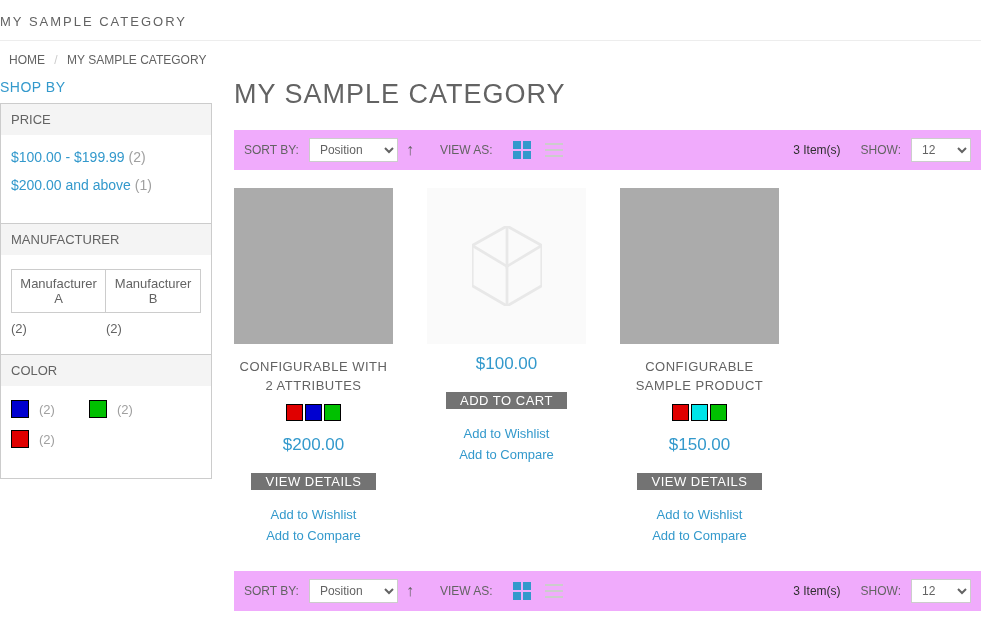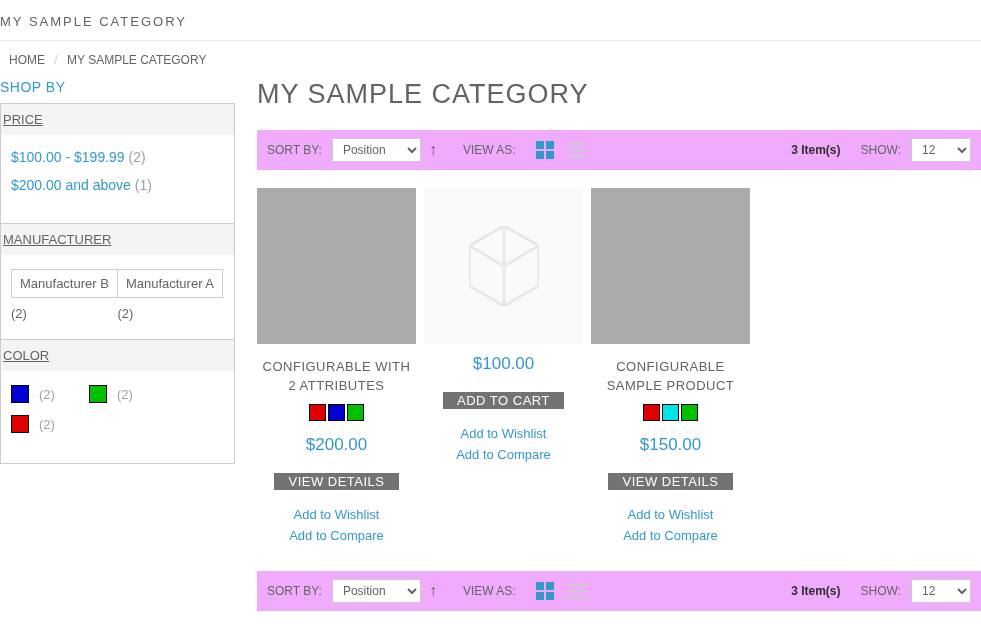--- a/index.html
+++ b/index.html
@@ -4,24 +4,24 @@
 <style>
 * { box-sizing: border-box; margin: 0; padding: 0; }
 body { font-family: Arial, Helvetica, sans-serif; color: #636363; background: #fff; }
 .container { width: 981px; margin: 0 auto; }
 .category-title-bar { padding: 12px 0 10px 0; border-bottom: 1px solid #ededed; }
 .category-title-bar span { font-size: 13px; letter-spacing: 2px; color: #636363; }
 .breadcrumbs { padding: 12px 9px; font-size: 12px; color: #636363; }
 .breadcrumbs a { color: #636363; text-decoration: none; }
 .breadcrumbs .sep { margin: 0 6px; color: #ccc; }
 .main-layout { display: flex; gap: 22px; }
-.sidebar { width: 235px; }
+.sidebar { width: 212px; }
 .shop-by { color: #3399cc; font-size: 14px; font-weight: 400; margin-bottom: 8px; letter-spacing: 0.5px; }
 .sidebar-block { border: 1px solid #ccc; }
-.filter-section .filter-title { background: #f4f4f4; border-top: 1px solid #ccc; padding: 8px 2px; font-size: 13px; color: #636363; text-decoration: underline; }
+.filter-section .filter-title { background: #f4f4f4; border-top: 1px solid #ccc; padding: 8px 10px; font-size: 13px; color: #636363; }
 .filter-section:first-child .filter-title { border-top: none; }
 .filter-body { padding: 14px 10px 18px 10px; }
 .price-item { display: block; color: #3399cc; text-decoration: none; font-size: 14px; margin-bottom: 12px; }
 .price-item .count { color: #a0a0a0; }
 .mfr-row { display: flex; }
 .mfr-btn { border: 1px solid #ccc; background: #fff; padding: 6px 8px; font-size: 13px; color: #636363; cursor: pointer; }
 .mfr-btn + .mfr-btn { border-left: none; }
 .mfr-counts { display: flex; margin-top: 8px; }
 .mfr-counts span { width: 107px; font-size: 13px; color: #636363; }
 .color-grid { display: flex; flex-wrap: wrap; }
@@ -34,23 +34,23 @@
 .toolbar.bottom { margin-top: 28px; margin-bottom: 0; }
 .toolbar .lbl { margin-right: 10px; }
 .toolbar select { border: 1px solid #ccc; background: #fff; font-size: 12px; padding: 2px 18px 2px 6px; height: 24px; color: #636363; }
 .sort-dir { margin-left: 8px; font-size: 16px; color: #636363; cursor: pointer; }
 .view-as { margin-left: 26px; display: flex; align-items: center; }
 .view-grid { margin-left: 10px; width: 18px; height: 18px; display: grid; grid-template-columns: 1fr 1fr; gap: 2px; cursor: pointer; }
 .view-grid i { background: #3399cc; }
 .view-list { margin-left: 14px; width: 18px; height: 14px; display: flex; flex-direction: column; justify-content: space-between; cursor: pointer; }
 .view-list i { height: 2px; background: #ccc; display: block; }
 .spacer { flex: 1; }
-.item-count { font-size: 12px; color: #2f2f2f; font-weight: bold; }
+.item-count { font-size: 12px; color: #2f2f2f; font-weight: normal; }
 .show-lbl { margin-left: 20px; margin-right: 8px; }
-.products { display: flex; gap: 8px; }
+.products { display: flex; gap: 34px; }
 .product { width: 159px; text-align: center; }
 .prod-img { width: 159px; height: 156px; background: #ababab; cursor: pointer; }
 .prod-img.placeholder { background: #fafafa; display: flex; align-items: center; justify-content: center; }
 .hex-logo { width: 70px; height: 80px; }
 .hex-logo svg { width: 100%; height: 100%; }
 .prod-name { margin-top: 14px; font-size: 13px; color: #636363; letter-spacing: 0.5px; line-height: 1.45; min-height: 36px; cursor: pointer; }
 .swatch-row { margin-top: 8px; }
 .swatch-row .swatch { margin: 0 1px; width: 17px; height: 17px; cursor: pointer; }
 .price { color: #3399cc; font-size: 17px; margin-top: 10px; }
 .btn { display: inline-block; background: #737373; color: #fff; border: none; padding: 1px 14px; font-size: 13px; letter-spacing: 0.5px; cursor: pointer; margin-top: 18px; }
@@ -81,22 +81,22 @@
           <div class="filter-body" id="price-body">
               <a href="#" class="price-item"><span>$100.00 - $199.99 </span><span class="count">(2)</span></a>
               <a href="#" class="price-item"><span>$200.00 and above </span><span class="count">(1)</span></a>
             </div>
         </div>
 
         <div class="filter-section">
           <div class="filter-title">MANUFACTURER</div>
           <div class="filter-body">
             <div class="mfr-row" id="mfr-row">
+                <button class="mfr-btn">Manufacturer A</button>
                 <button class="mfr-btn">Manufacturer B</button>
-                <button class="mfr-btn">Manufacturer A</button>
               </div>
             <div class="mfr-counts" id="mfr-counts">
                 <span>(2)</span>
                 <span>(2)</span>
               </div>
           </div>
         </div>
 
         <div class="filter-section">
           <div class="filter-title">COLOR</div>

